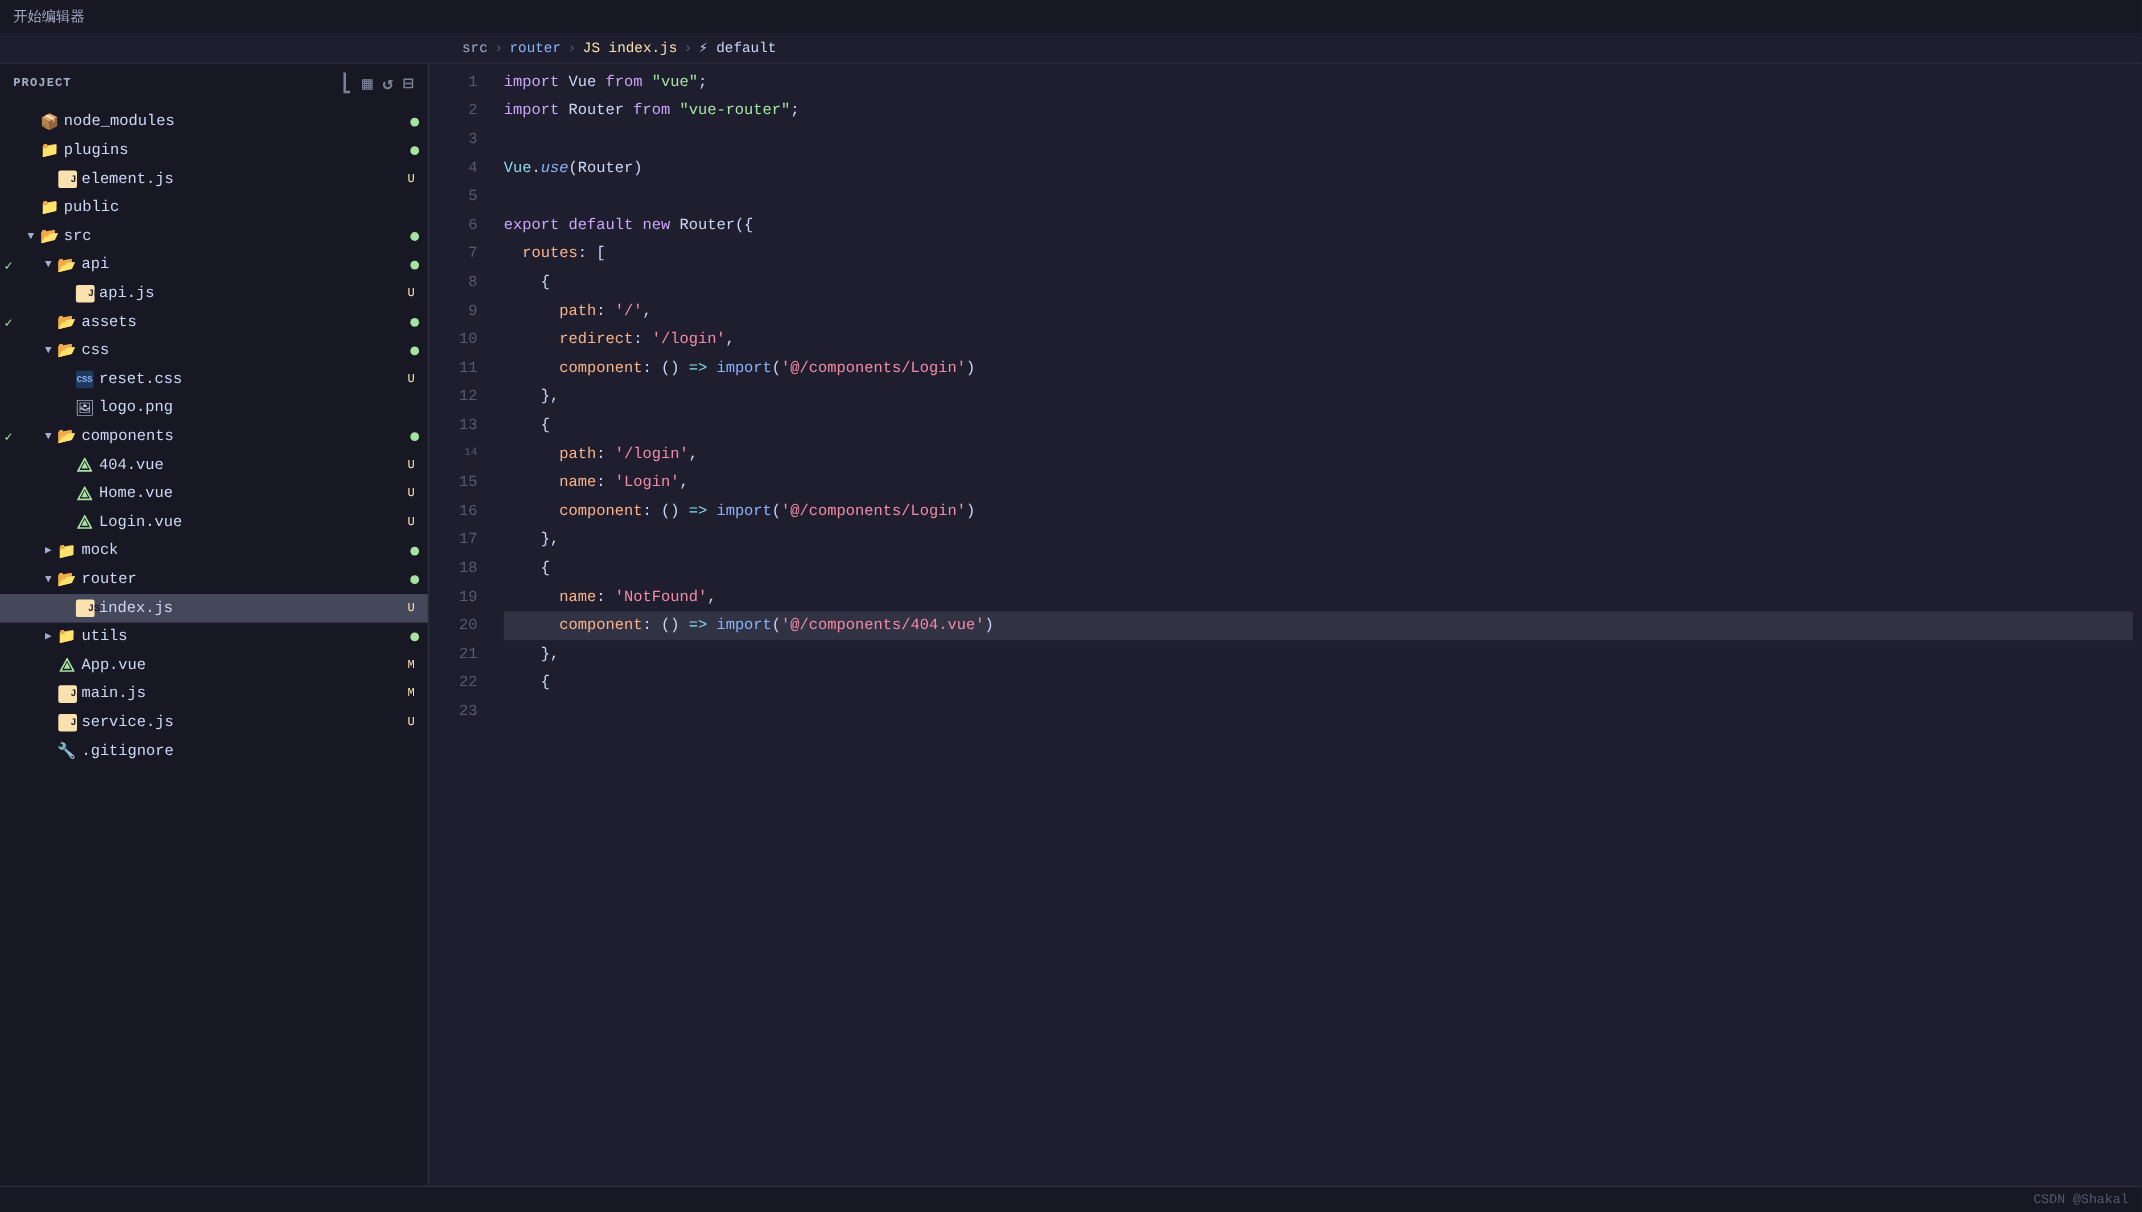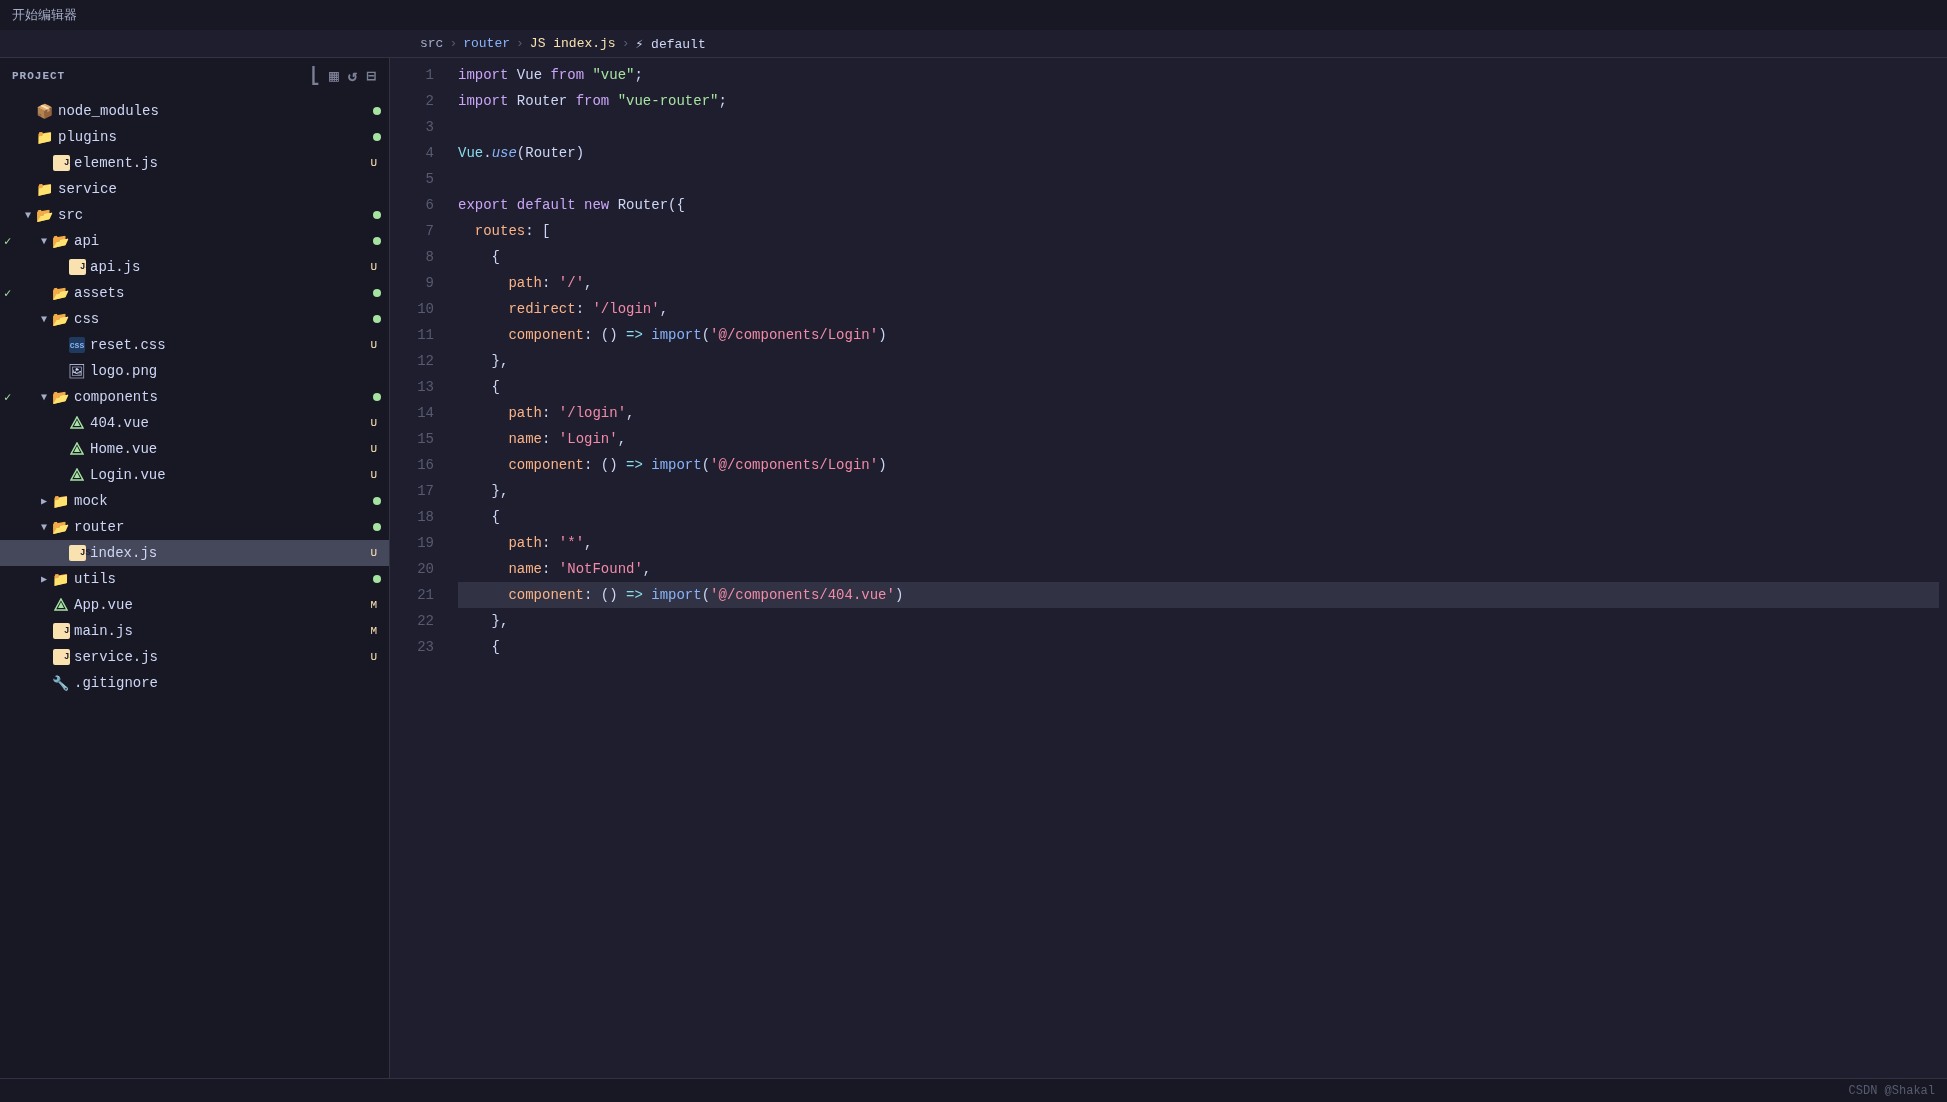--- a/index.html
+++ b/index.html
@@ -305,21 +305,21 @@
         <span class="tree-icon">
             <span class="icon-js">JS</span>
           </span>
         <span class="tree-label">element.js</span>
         <span class="badge badge-yellow">U</span>
       </div>
 
       <div class="tree-item tree-indent-1">
         <span class="tree-arrow empty"></span>
         <span class="tree-icon icon-folder">📁</span>
-        <span class="tree-label">service</span>
+        <span class="tree-label">public</span>
       </div>
 
       <div class="tree-item tree-indent-1">
         <span class="tree-arrow open"></span>
         <span class="tree-icon icon-folder-open">📂</span>
         <span class="tree-label">src</span>
         <span class="badge-dot-green"></span>
       </div>
 
       <div class="tree-item tree-indent-2" style="position:relative;">
@@ -492,21 +492,21 @@
           <div style="height: 26px; line-height: 26px; text-align: right; color: rgb(88, 91, 112); font-size: 14px;">4</div>
           <div style="height: 26px; line-height: 26px; text-align: right; color: rgb(88, 91, 112); font-size: 14px;">5</div>
           <div style="height: 26px; line-height: 26px; text-align: right; color: rgb(88, 91, 112); font-size: 14px;">6</div>
           <div style="height: 26px; line-height: 26px; text-align: right; color: rgb(88, 91, 112); font-size: 14px;">7</div>
           <div style="height: 26px; line-height: 26px; text-align: right; color: rgb(88, 91, 112); font-size: 14px;">8</div>
           <div style="height: 26px; line-height: 26px; text-align: right; color: rgb(88, 91, 112); font-size: 14px;">9</div>
           <div style="height: 26px; line-height: 26px; text-align: right; color: rgb(88, 91, 112); font-size: 14px;">10</div>
           <div style="height: 26px; line-height: 26px; text-align: right; color: rgb(88, 91, 112); font-size: 14px;">11</div>
           <div style="height: 26px; line-height: 26px; text-align: right; color: rgb(88, 91, 112); font-size: 14px;">12</div>
           <div style="height: 26px; line-height: 26px; text-align: right; color: rgb(88, 91, 112); font-size: 14px;">13</div>
-          <div style="height: 26px; line-height: 26px; text-align: right; color: rgb(88, 91, 112); font-size: 14px;">14</div>
+          <div style="height: 26px; line-height: 26px; text-align: right; color: rgb(88, 91, 112); font-size: 10px;">14</div>
           <div style="height: 26px; line-height: 26px; text-align: right; color: rgb(88, 91, 112); font-size: 14px;">15</div>
           <div style="height: 26px; line-height: 26px; text-align: right; color: rgb(88, 91, 112); font-size: 14px;">16</div>
           <div style="height: 26px; line-height: 26px; text-align: right; color: rgb(88, 91, 112); font-size: 14px;">17</div>
           <div style="height: 26px; line-height: 26px; text-align: right; color: rgb(88, 91, 112); font-size: 14px;">18</div>
           <div style="height: 26px; line-height: 26px; text-align: right; color: rgb(88, 91, 112); font-size: 14px;">19</div>
           <div style="height: 26px; line-height: 26px; text-align: right; color: rgb(88, 91, 112); font-size: 14px;">20</div>
           <div style="height: 26px; line-height: 26px; text-align: right; color: rgb(88, 91, 112); font-size: 14px;">21</div>
           <div style="height: 26px; line-height: 26px; text-align: right; color: rgb(88, 91, 112); font-size: 14px;">22</div>
           <div style="height: 26px; line-height: 26px; text-align: right; color: rgb(88, 91, 112); font-size: 14px;">23</div>
         </div>
@@ -522,21 +522,20 @@
           <div class="code-line"><span style="color: rgb(250, 179, 135);">      path</span><span style="color: rgb(205, 214, 244);">: </span><span style="color: rgb(243, 139, 168);">'/'</span><span style="color: rgb(205, 214, 244);">,</span></div>
           <div class="code-line"><span style="color: rgb(250, 179, 135);">      redirect</span><span style="color: rgb(205, 214, 244);">: </span><span style="color: rgb(243, 139, 168);">'/login'</span><span style="color: rgb(205, 214, 244);">,</span></div>
           <div class="code-line"><span style="color: rgb(250, 179, 135);">      component</span><span style="color: rgb(205, 214, 244);">: () </span><span style="color: rgb(137, 220, 235);">=&gt;</span><span style="color: rgb(205, 214, 244);"> </span><span style="color: rgb(137, 180, 250);">import</span><span style="color: rgb(205, 214, 244);">(</span><span style="color: rgb(243, 139, 168);">'@/components/Login'</span><span style="color: rgb(205, 214, 244);">)</span></div>
           <div class="code-line"><span style="color: rgb(205, 214, 244);">    },</span></div>
           <div class="code-line"><span style="color: rgb(205, 214, 244);">    {</span></div>
           <div class="code-line"><span style="color: rgb(250, 179, 135);">      path</span><span style="color: rgb(205, 214, 244);">: </span><span style="color: rgb(243, 139, 168);">'/login'</span><span style="color: rgb(205, 214, 244);">,</span></div>
           <div class="code-line"><span style="color: rgb(250, 179, 135);">      name</span><span style="color: rgb(205, 214, 244);">: </span><span style="color: rgb(243, 139, 168);">'Login'</span><span style="color: rgb(205, 214, 244);">,</span></div>
           <div class="code-line"><span style="color: rgb(250, 179, 135);">      component</span><span style="color: rgb(205, 214, 244);">: () </span><span style="color: rgb(137, 220, 235);">=&gt;</span><span style="color: rgb(205, 214, 244);"> </span><span style="color: rgb(137, 180, 250);">import</span><span style="color: rgb(205, 214, 244);">(</span><span style="color: rgb(243, 139, 168);">'@/components/Login'</span><span style="color: rgb(205, 214, 244);">)</span></div>
           <div class="code-line"><span style="color: rgb(205, 214, 244);">    },</span></div>
           <div class="code-line"><span style="color: rgb(205, 214, 244);">    {</span></div>
-          <div class="code-line"><span style="color: rgb(250, 179, 135);">      path</span><span style="color: rgb(205, 214, 244);">: </span><span style="color: rgb(243, 139, 168);">'*'</span><span style="color: rgb(205, 214, 244);">,</span></div>
           <div class="code-line"><span style="color: rgb(250, 179, 135);">      name</span><span style="color: rgb(205, 214, 244);">: </span><span style="color: rgb(243, 139, 168);">'NotFound'</span><span style="color: rgb(205, 214, 244);">,</span></div>
           <div class="code-line highlighted"><span style="color: rgb(250, 179, 135);">      component</span><span style="color: rgb(205, 214, 244);">: () </span><span style="color: rgb(137, 220, 235);">=&gt;</span><span style="color: rgb(205, 214, 244);"> </span><span style="color: rgb(137, 180, 250);">import</span><span style="color: rgb(205, 214, 244);">(</span><span style="color: rgb(243, 139, 168);">'@/components/404.vue'</span><span style="color: rgb(205, 214, 244);">)</span></div>
           <div class="code-line"><span style="color: rgb(205, 214, 244);">    },</span></div>
           <div class="code-line"><span style="color: rgb(205, 214, 244);">    {</span></div>
         </div>
     </div>
   </div>
 </div>
 
 <div class="status-bar">

